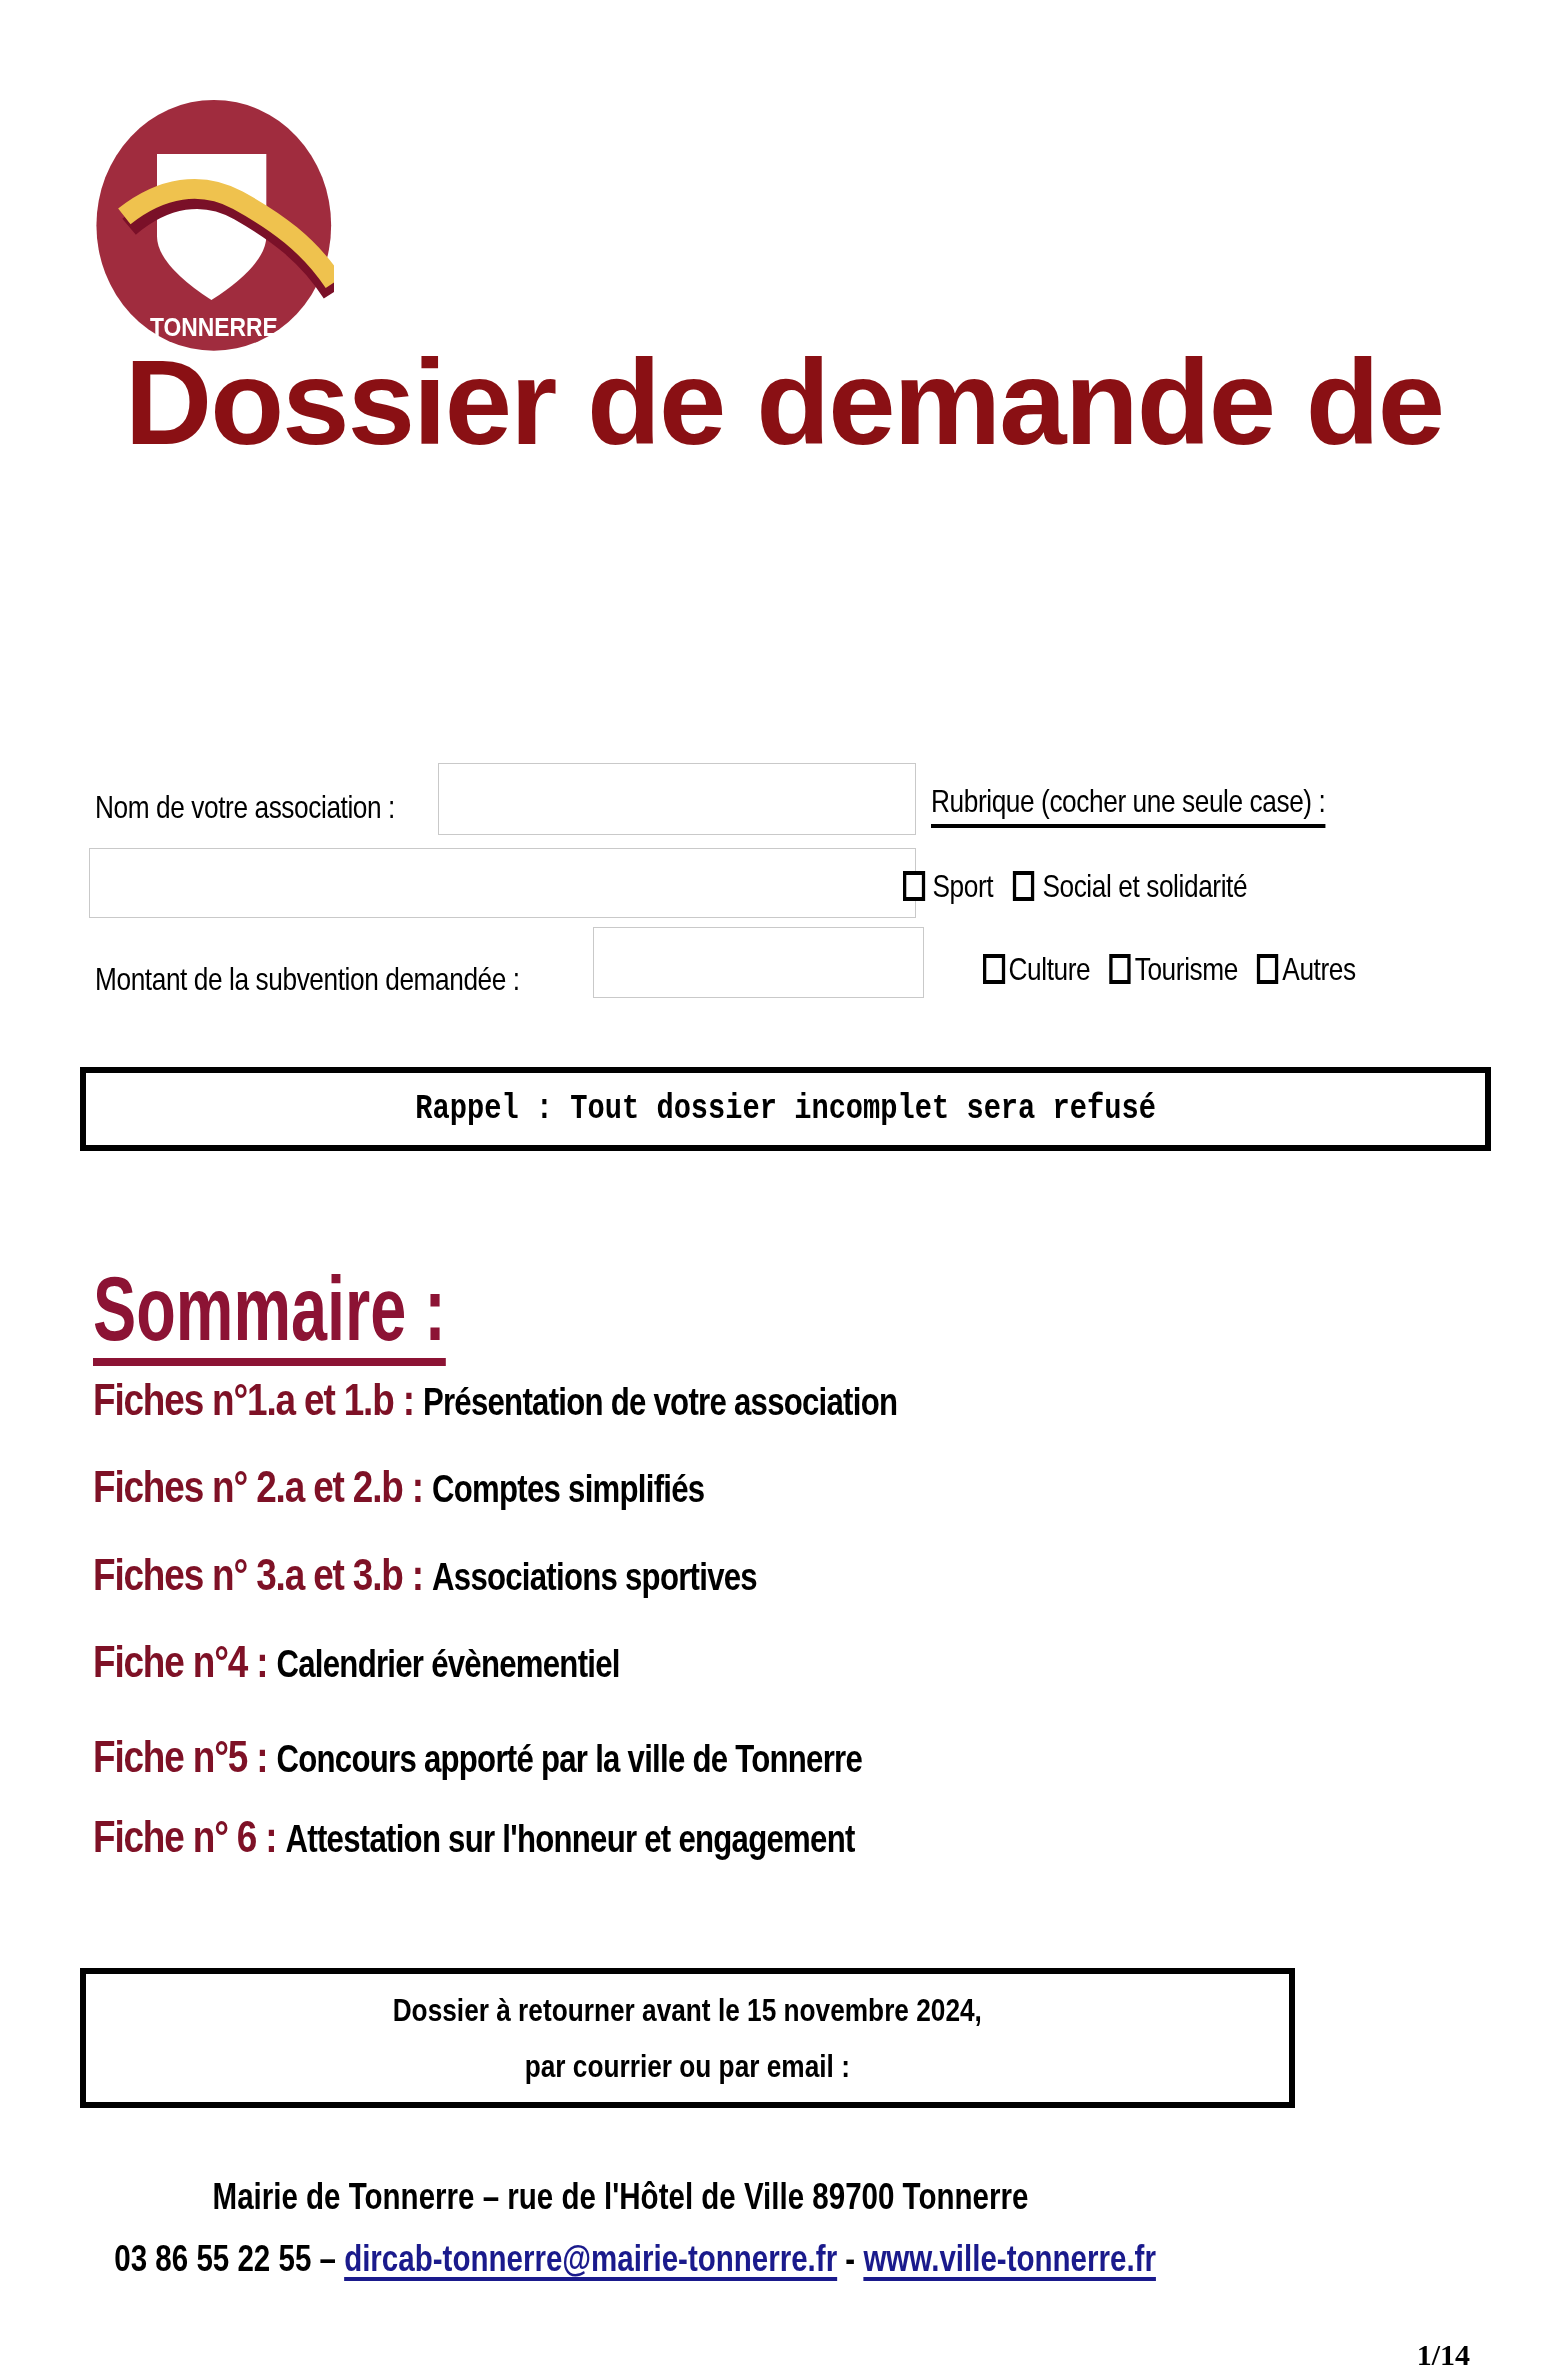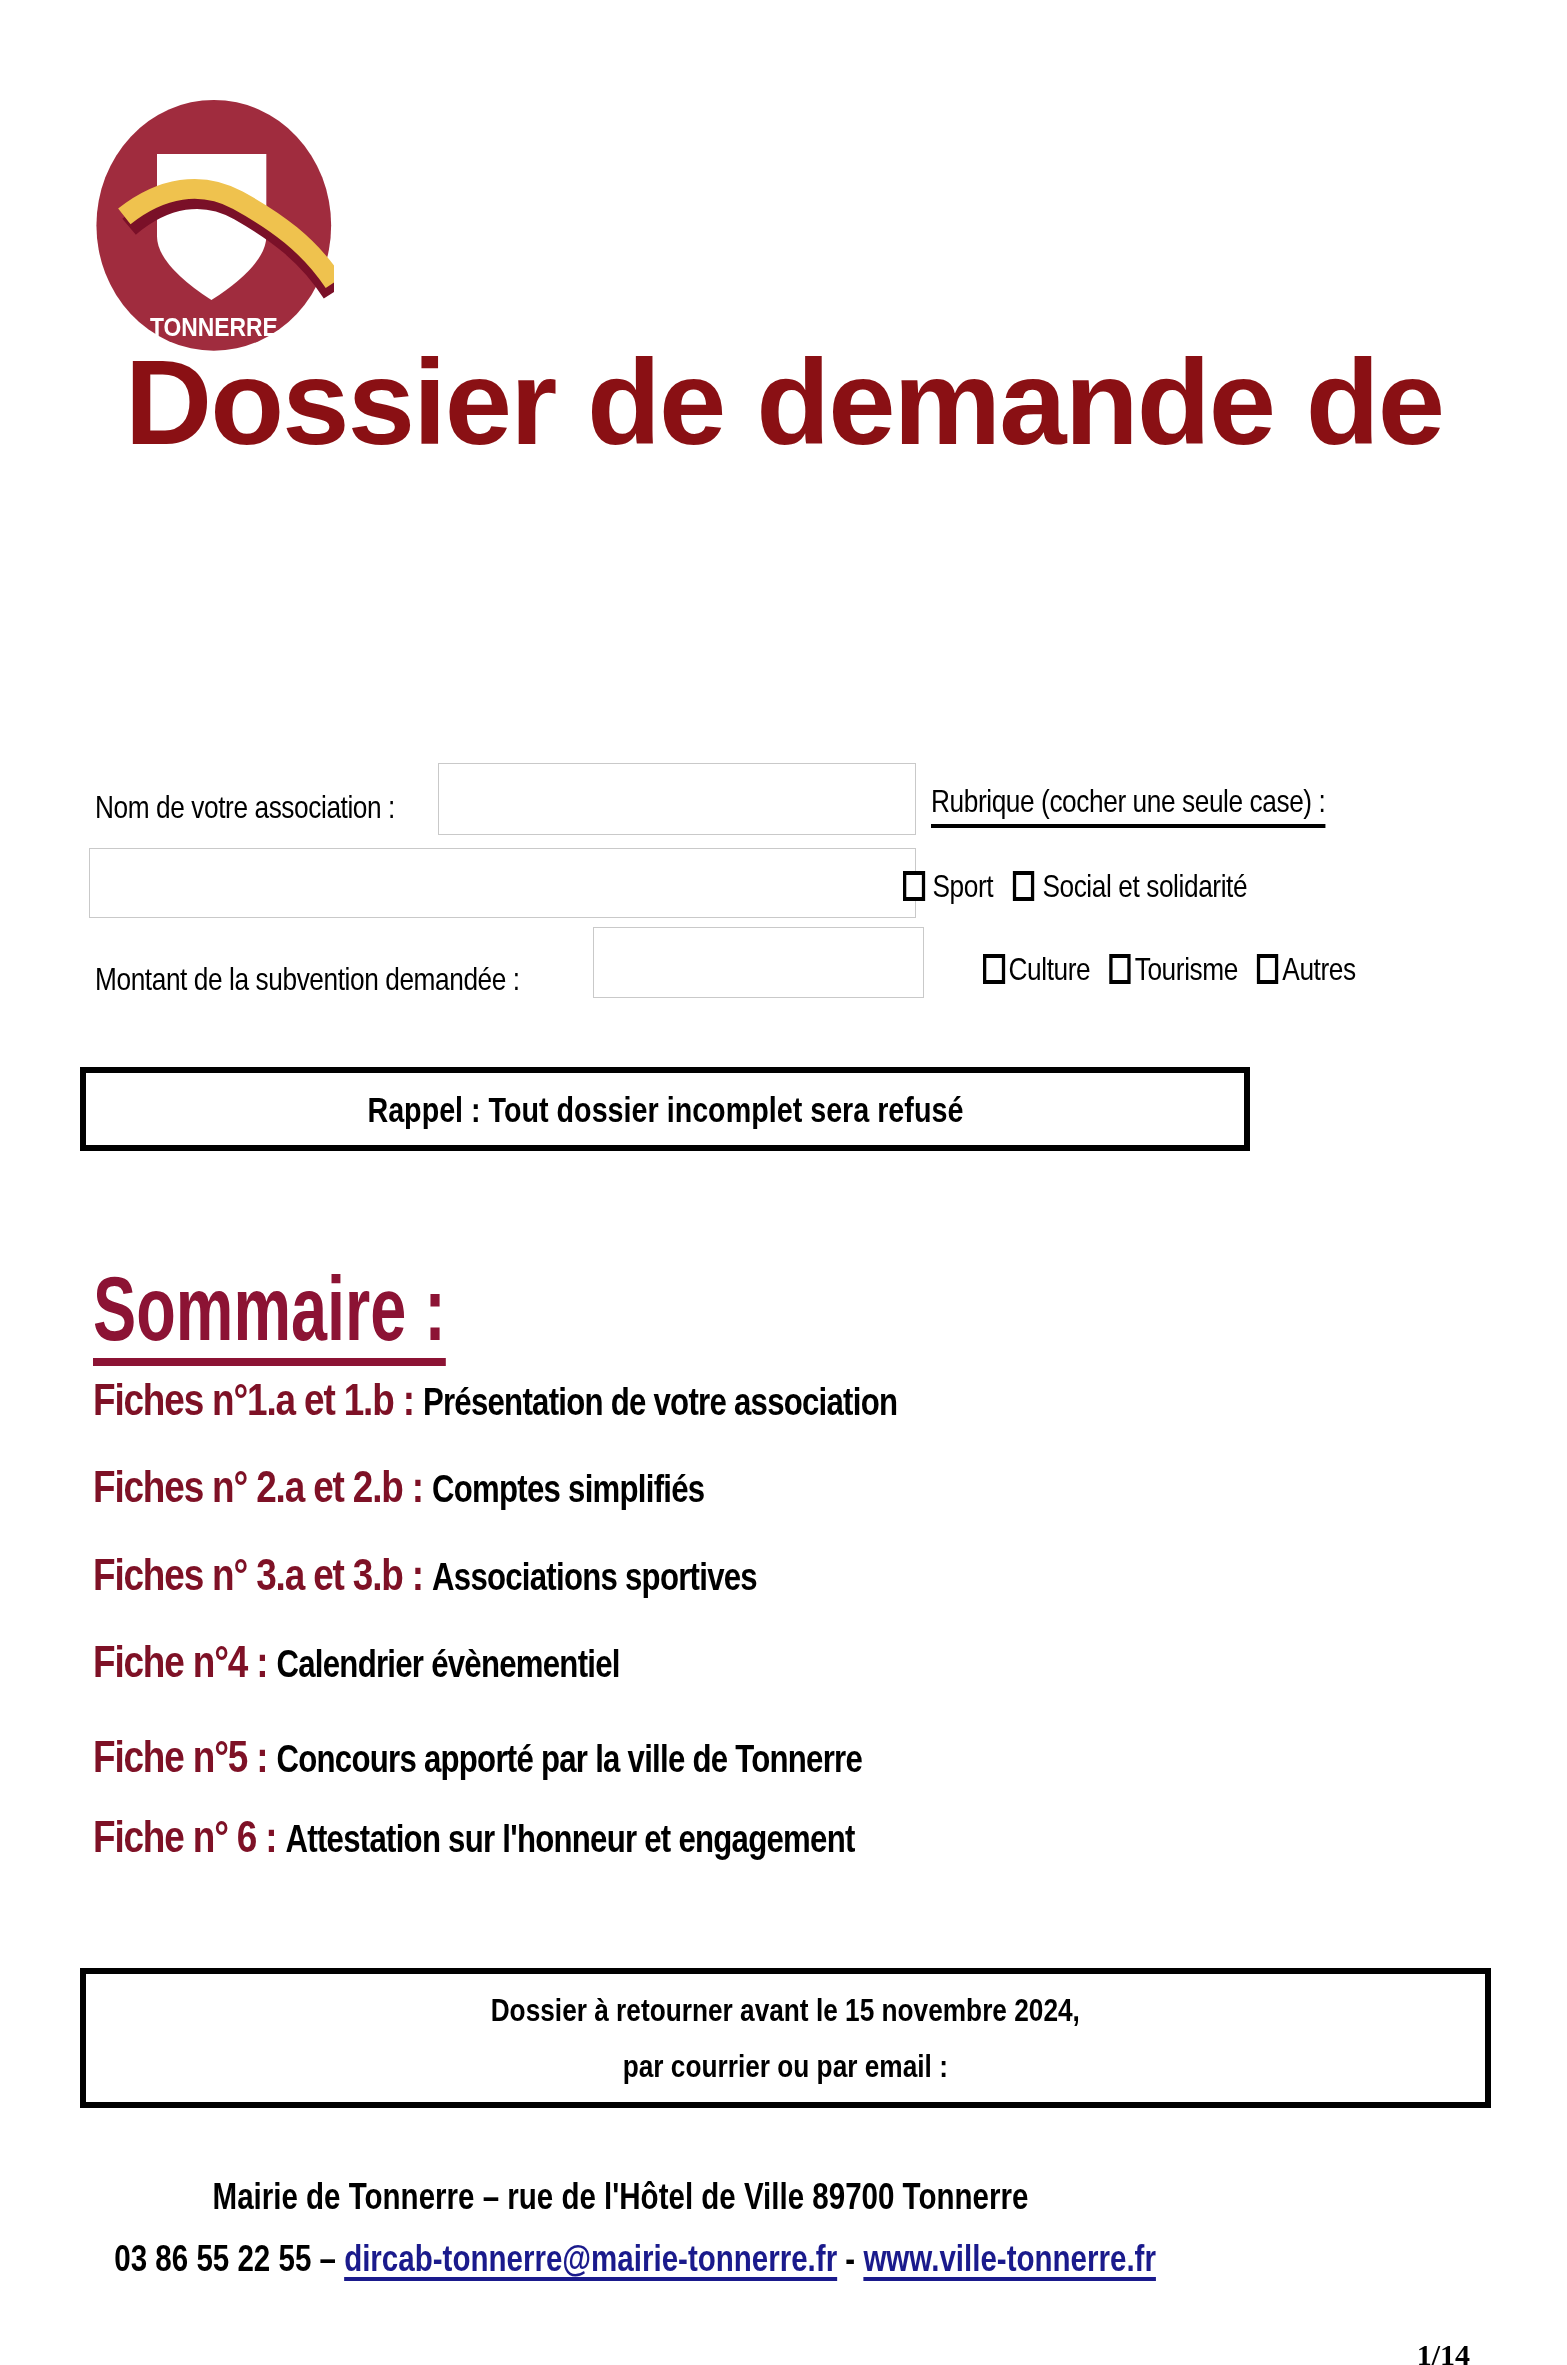--- a/index.html
+++ b/index.html
@@ -157,21 +157,21 @@
       </label>
       <span class="gap-item2"></span>
       <label class="cbitem">
         <span class="cb"></span>
         <span class="gap-xs"></span>
         <span class="cblabel">Autres</span>
       </label>
     </span></span>
   </div>
 
-  <div class="abs notice reminder-box" style="left:80px;top:1067px;width:1170px;height:84px;">
+  <div class="abs notice reminder-box" style="left:80px;top:1067px;width:1411px;height:84px;font-family:Liberation Mono, monospace;">
     <span class="line narrow-c">Rappel : Tout dossier incomplet sera refusé</span>
   </div>
 
   <div class="abs" style="left:93px;top:1262px;">
     <span class="sommaire-heading"><span class="inner">Sommaire :</span></span>
   </div>
 
   <div class="abs toc-line" style="left:93px;top:1374px;">
     <span class="narrow-l"><span class="toc-ref">Fiches n°1.a et 1.b : </span><span class="toc-desc">Présentation de votre association</span></span>
   </div>
@@ -184,21 +184,21 @@
   <div class="abs toc-line" style="left:93px;top:1636px;">
     <span class="narrow-l"><span class="toc-ref">Fiche n°4 : </span><span class="toc-desc">Calendrier évènementiel</span></span>
   </div>
   <div class="abs toc-line" style="left:93px;top:1723px;margin-top:8px;">
     <span class="narrow-l"><span class="toc-ref">Fiche n°5 : </span><span class="toc-desc">Concours apporté par la ville de Tonnerre</span></span>
   </div>
   <div class="abs toc-line" style="left:93px;top:1811px;">
     <span class="narrow-l"><span class="toc-ref">Fiche n° 6 : </span><span class="toc-desc">Attestation sur l'honneur et engagement</span></span>
   </div>
 
-  <div class="abs notice return-box" style="left:80px;top:1968px;width:1411px;height:140px;">
+  <div class="abs notice return-box" style="left:80px;top:1968px;width:1215px;height:140px;">
     <span class="line narrow-c">Dossier à retourner avant le 15 novembre 2024,</span>
     <span class="line narrow-c">par courrier ou par email :</span>
   </div>
 
   <div class="abs footer-line" style="top:2180px;">
     <span class="narrow-c">Mairie de Tonnerre – rue de l'Hôtel de Ville 89700 Tonnerre</span>
   </div>
   <div class="abs footer-line" style="top:2242px;">
     <span class="narrow-c">
       <span>03 86 55 22 55</span><span> – </span><a class="footer-link">dircab-tonnerre@mairie-tonnerre.fr</a><span> - </span><a class="footer-link">www.ville-tonnerre.fr</a>

